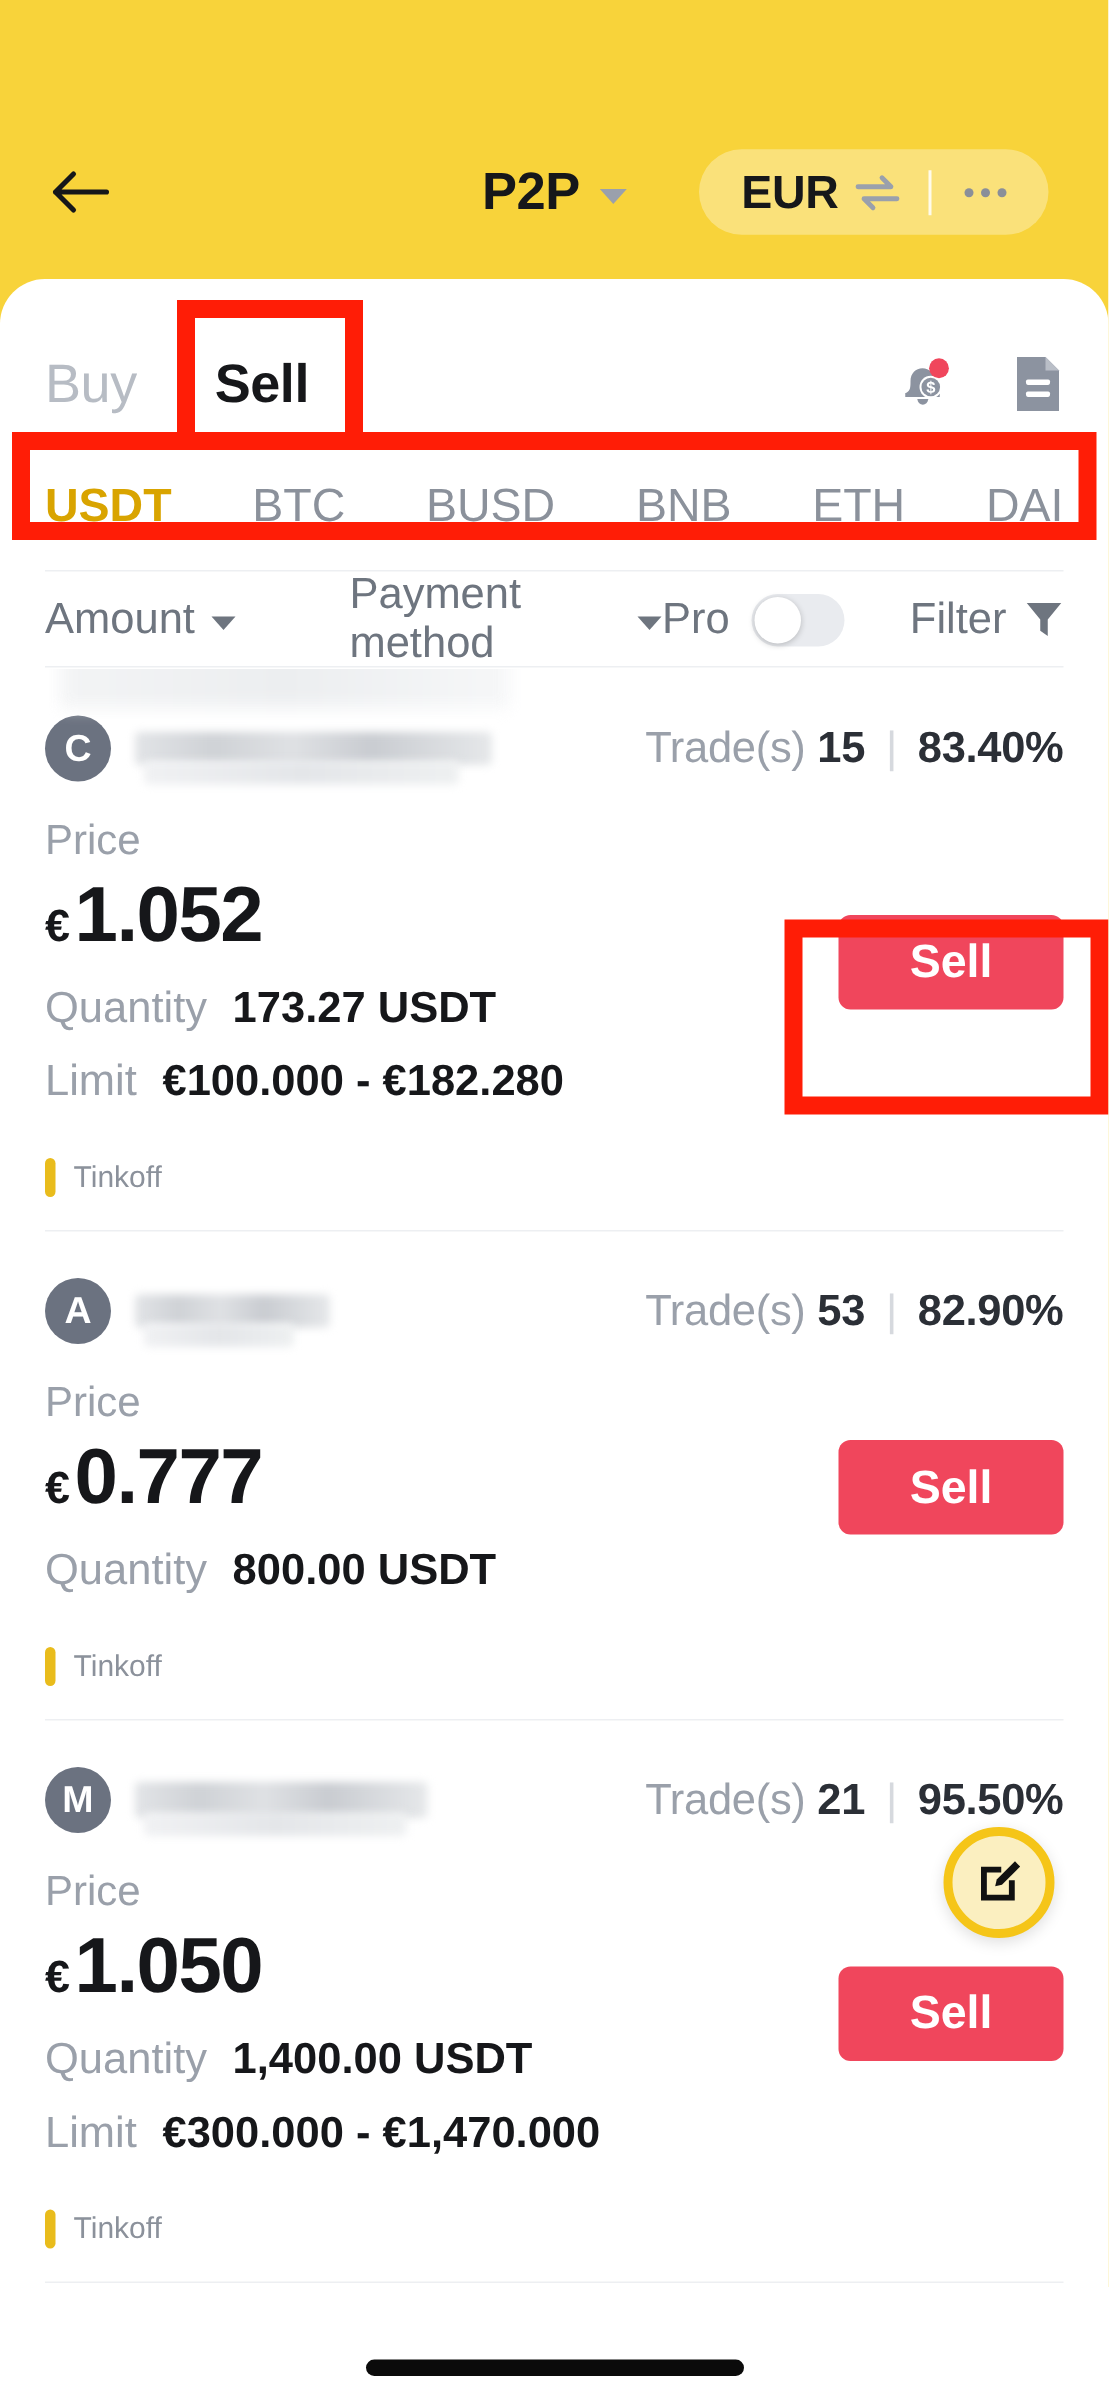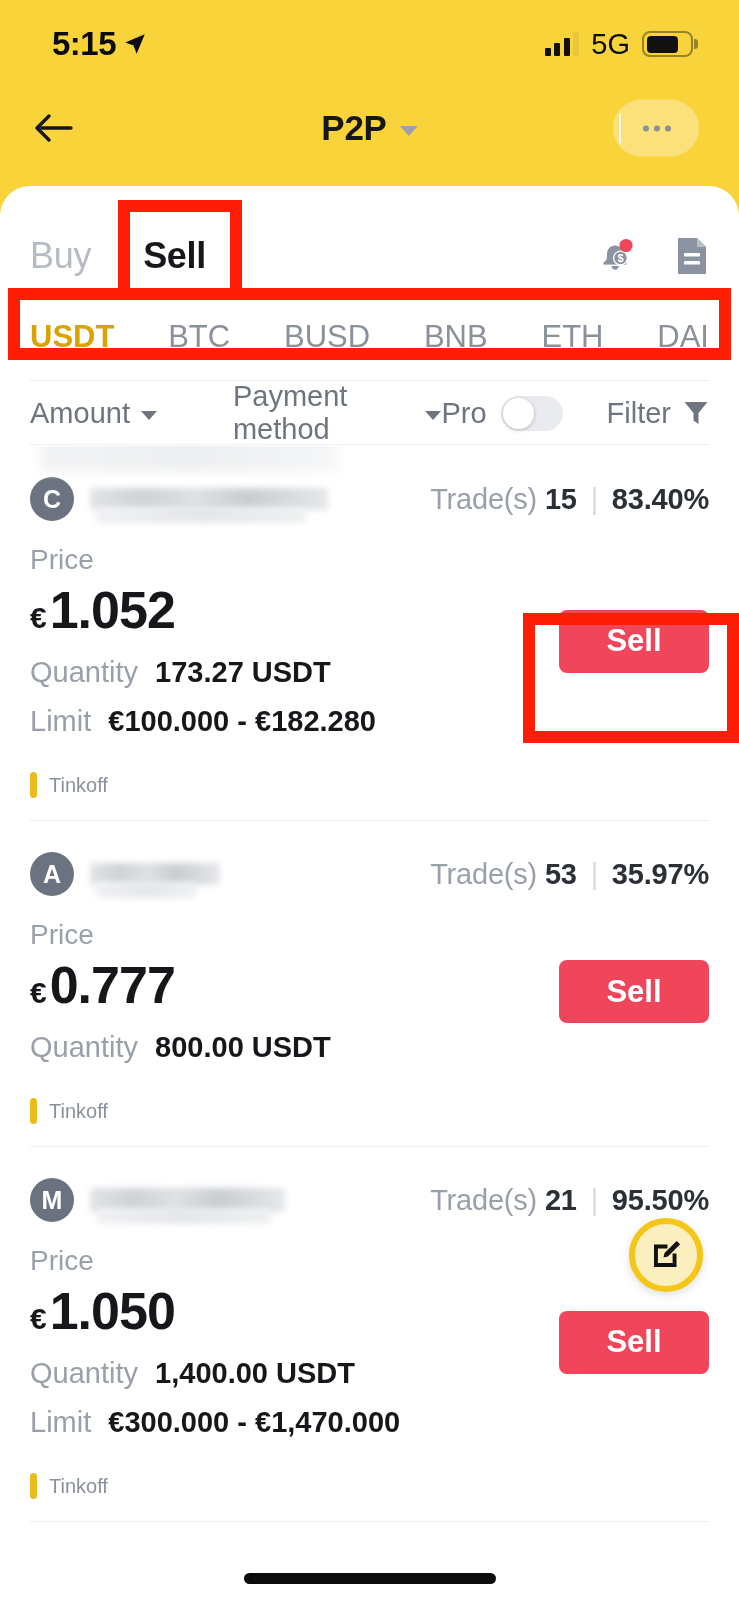--- a/index.html
+++ b/index.html
@@ -213,54 +213,40 @@
   .home-ind {
     position: absolute; bottom: 16px; left: 50%; transform: translateX(-50%);
     width: 252px; height: 11px; border-radius: 6px; background: #0b0b0b; z-index: 30;
   }
 </style>
 </head>
 <body>
 
 <div id="app">
 
-  <div class="statusbar">
-    <div class="sb-time">
-      <span>5:15</span>
-      <svg class="loc-arrow" width="26" height="26" viewBox="0 0 24 24">
-        <path d="M21 3L3 10.5l7.6 2.9L13.5 21z" fill="#0a0a0a"></path>
-      </svg>
-    </div>
-    <div class="sb-right">
-      <span class="bars">
-          <i></i>
-          <i></i>
-          <i></i>
-          <i></i>
-        </span>
-      <span class="sb-net">5G</span>
-      <span class="batt">
-          <span class="fill"></span>
-        </span>
-    </div>
-  </div>
 
   <div class="navbar">
     <div class="back-btn">
       <svg width="42" height="30" viewBox="0 0 42 30">
         <path d="M16 3L4 15l12 12M4 15h34" stroke="#16171A" stroke-width="3.4" fill="none" stroke-linecap="round" stroke-linejoin="round"></path>
       </svg>
     </div>
 
     <div class="nav-title">
       <span class="txt">P2P</span>
       <span class="caret-dn"></span>
     </div>
 
     <div class="eur-pill">
+      <div class="eur-seg">
+        <span class="txt">EUR</span>
+        <svg width="32" height="26" viewBox="0 0 32 26">
+          <path d="M3 9h22l-6-6M29 17H7l6 6" stroke="#9AA0AC" stroke-width="3.2" fill="none" stroke-linecap="round" stroke-linejoin="round"></path>
+        </svg>
+      </div>
       <span class="pill-div"></span>
       <div class="dots-seg">
         <i></i>
           <i></i>
           <i></i>
       </div>
     </div>
   </div>
 
   <div class="sheet">
@@ -378,21 +364,21 @@
             <span class="avatar">A</span>
             <span class="blurname" style="width:150px">
               <span class="bl" style="width:130px;height:22px"></span>
               <span class="bl2" style="width:100px"></span>
             </span>
           </div>
           <div class="trades">
             <span>Trade(s)</span>
             <b>53</b>
             <span class="sep">|</span>
-            <b>35.97%</b>
+            <b>82.90%</b>
           </div>
         </div>
         <div class="offer-body">
           <div class="offer-left">
             <div class="price-lbl">Price</div>
             <div class="price-val">
               <span class="cur">€</span>
               <span class="num">0.777</span>
             </div>
             <div class="kv">

